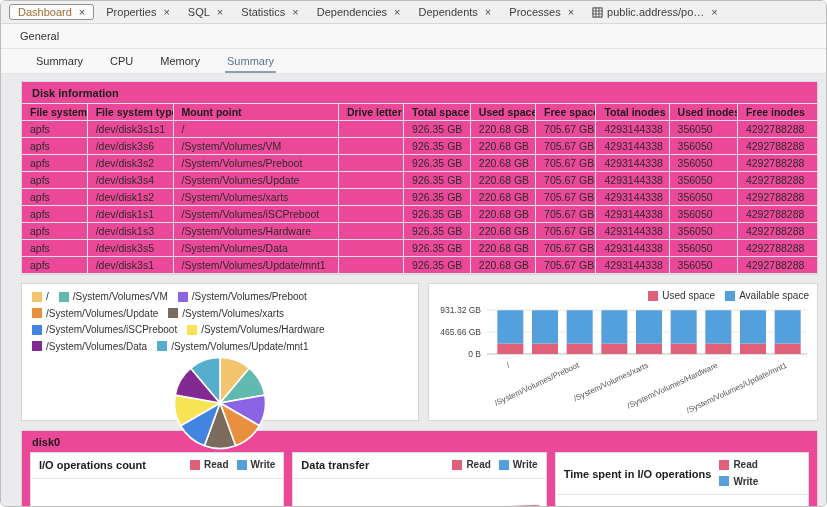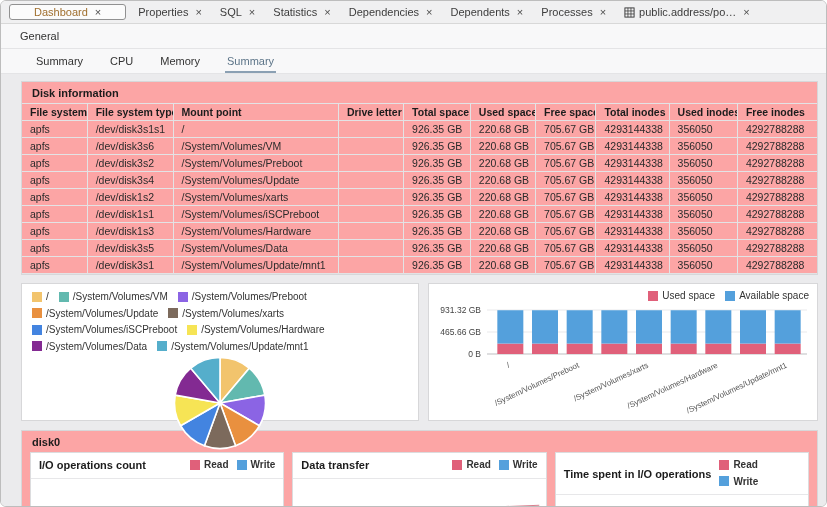--- a/index.html
+++ b/index.html
@@ -9,37 +9,37 @@
     overflow:hidden; background:#fff; position:relative;
   }
   
   .tabbar-main {
     height:23px; background:#f0f0f1; border-bottom:1px solid #d8d8d8;
     display:flex; align-items:center; padding-left:5px; font-size:11px; color:#3c3c3c;
   }
   .mtab { display:inline-flex; align-items:center; padding:3px 9px; cursor:default; white-space:nowrap; }
   .mtab.active {
     border:1px solid #919191; border-radius:3px; background:#fbfbfb;
-    color:#a06f2e; padding:1px 24px; margin:0 3px;
+    color:#a06f2e; padding:1px 8px; margin:0 3px;
   }
   .mtab .close { margin-left:7px; color:#4c4c4c; font-size:11px; line-height:1; }
   .mtab .ticon { display:inline-flex; margin-right:4px; }
   
   .tabbar-sub {
     height:25px; background:#f8f8f9; border-bottom:1px solid #e4e4e6;
     display:flex; align-items:flex-end; font-size:11px; color:#333;
   }
   .tabbar-sub.lvl1 { padding-left:17px; }
   .tabbar-sub.lvl2 { padding-left:33px; }
   .stab { padding:5px 2px 4px; margin-right:23px; border-bottom:2px solid transparent; white-space:nowrap;margin-top:36px; }
   .stab.active-blue { color:#33678f; border-bottom-color:#4c7ba3; }
   .stab.active-gray { color:#5c7488; border-bottom-color:#8ba0b3; }
   
   .content { background:#ebebed; height:433px; padding:7px 8px 0 20px; overflow:hidden; }
-  .panel { background:#fca5a5; border:1px solid #d7d7d9; }
+  .panel { background:#ec4899; border:1px solid #d7d7d9; }
   .panel-title { font-size:11px; font-weight:bold; color:#1c1c1c; padding:5px 10px 4px; }
   
   table.disk { width:100%; border-collapse:collapse; font-size:10.5px; color:#2b2b2b; table-layout:fixed; }
   table.disk th, table.disk td {
     border:1px solid #e3e3e5; text-align:left; font-weight:normal;
     padding:2px 8px; height:17px; overflow:hidden; white-space:nowrap;
   }
   table.disk th { font-weight:bold; color:#1c1c1c; }
   table.disk tr > *:first-child { border-left:none; }
   table.disk tr > *:last-child { border-right:none; }

